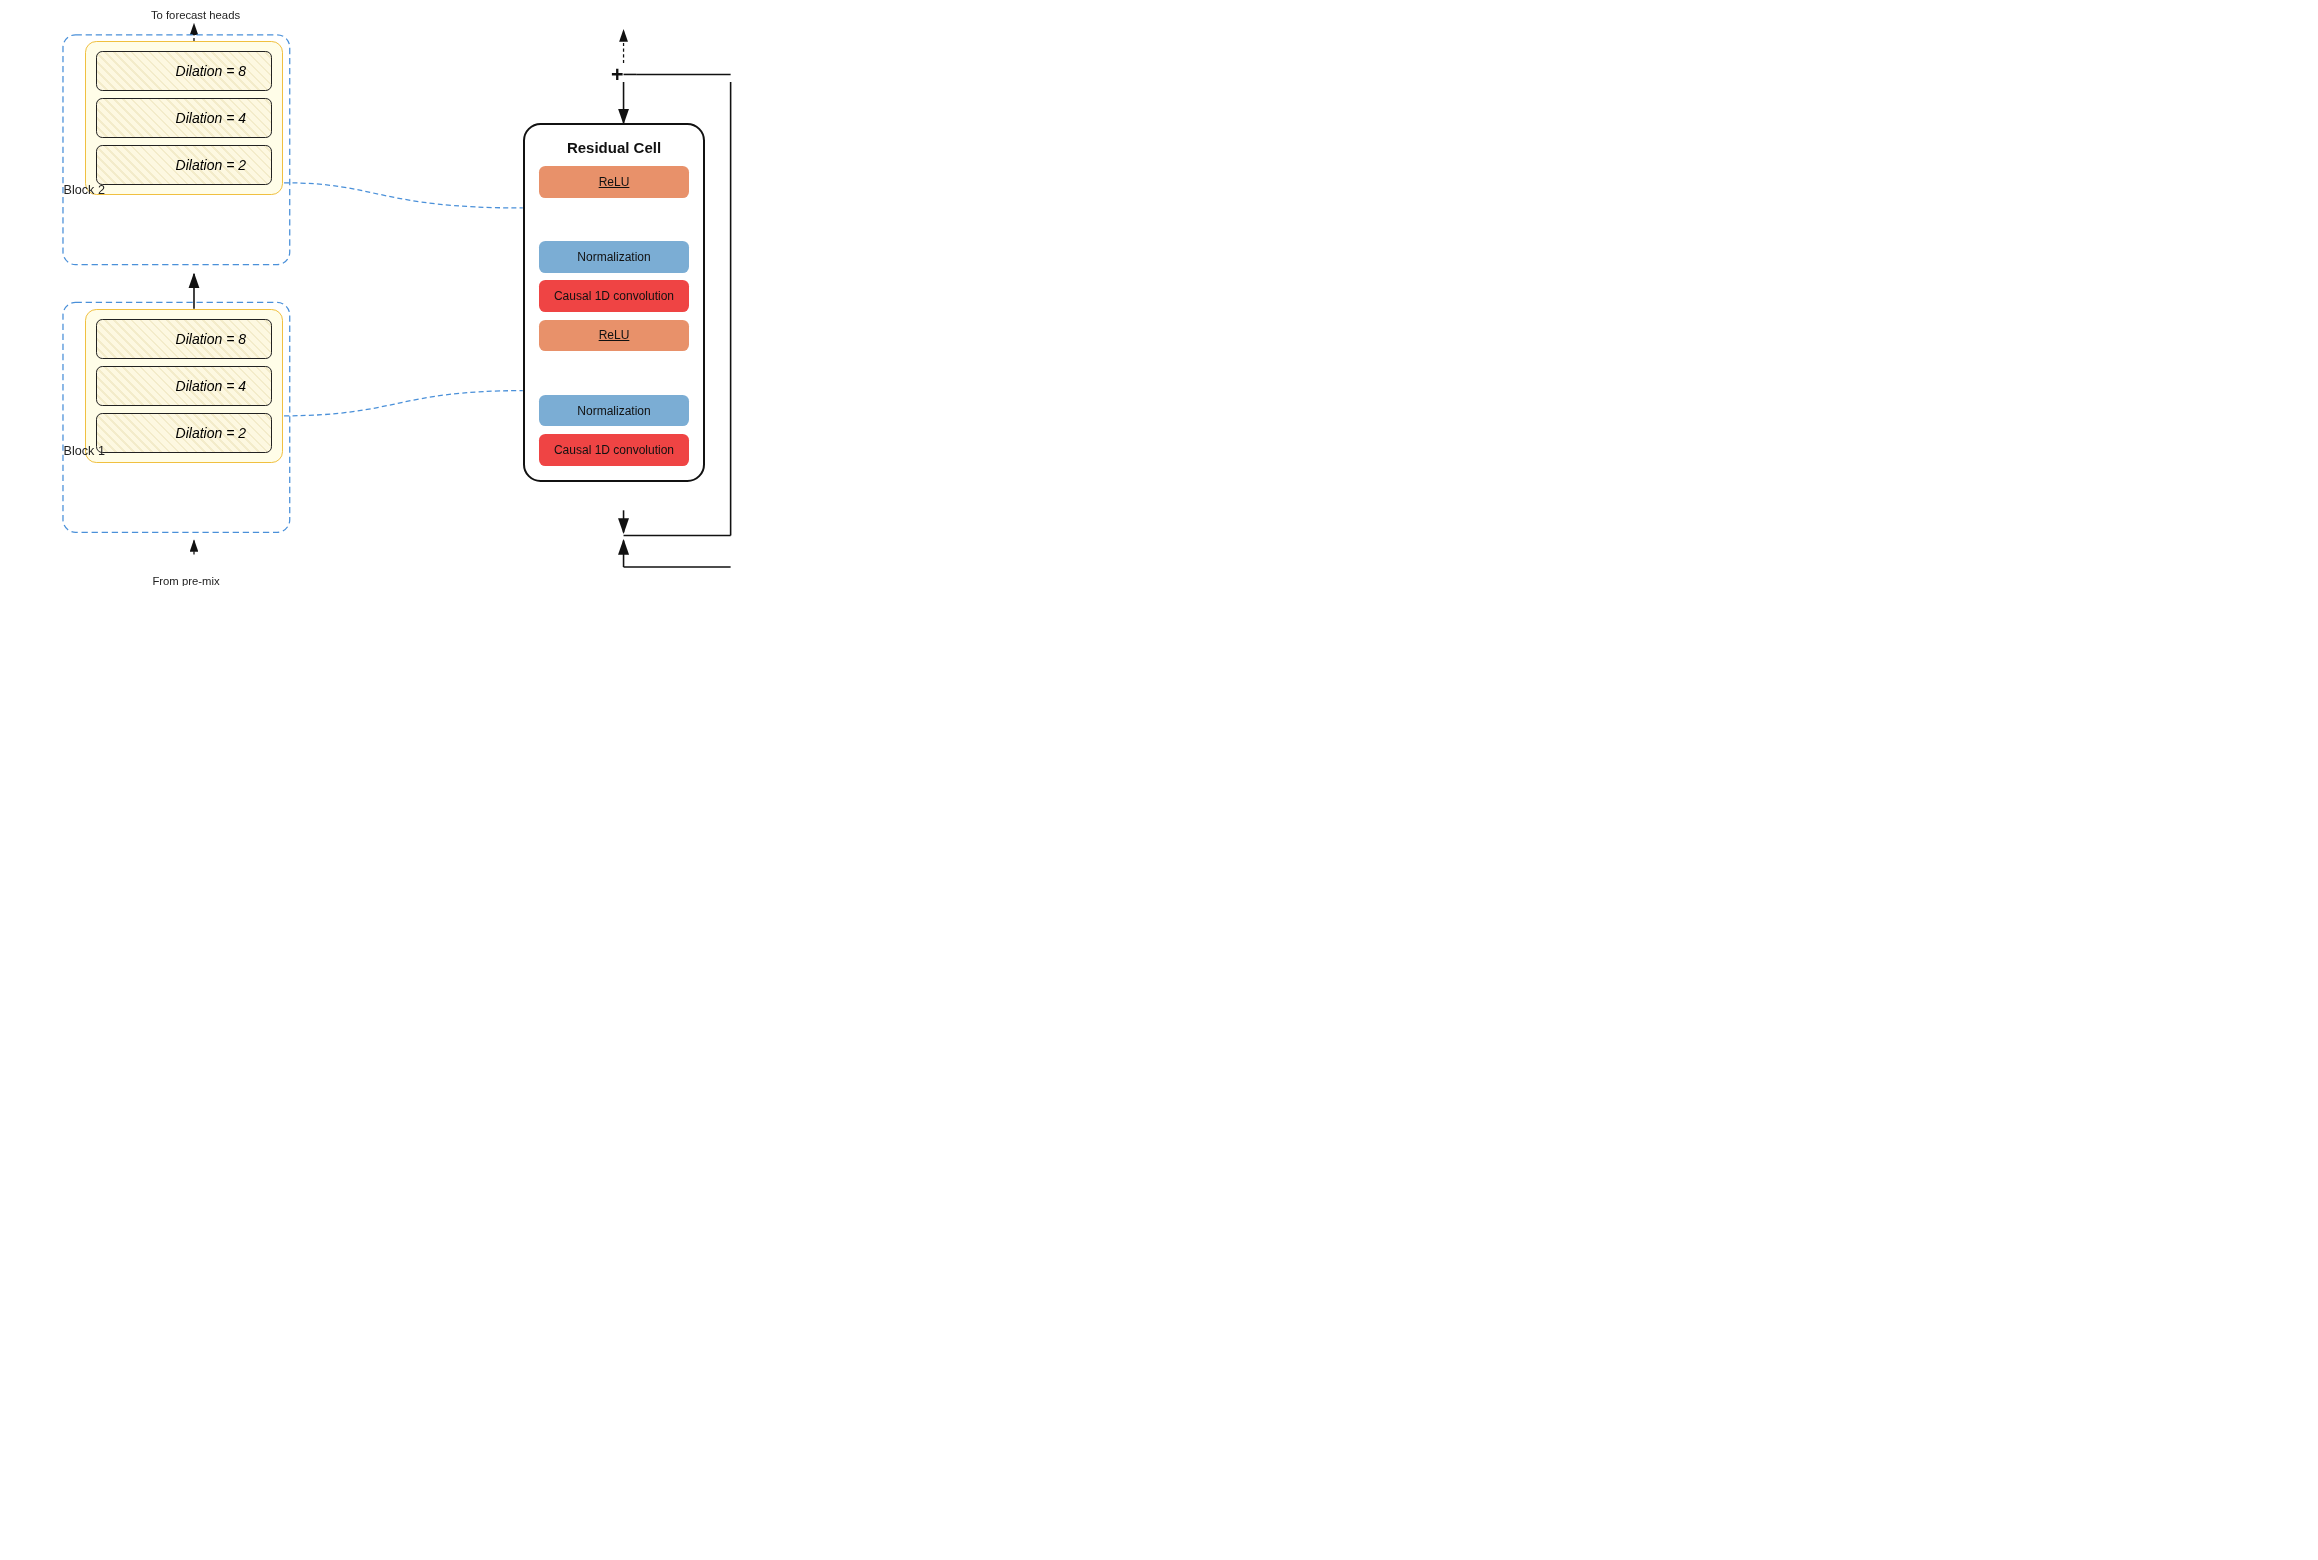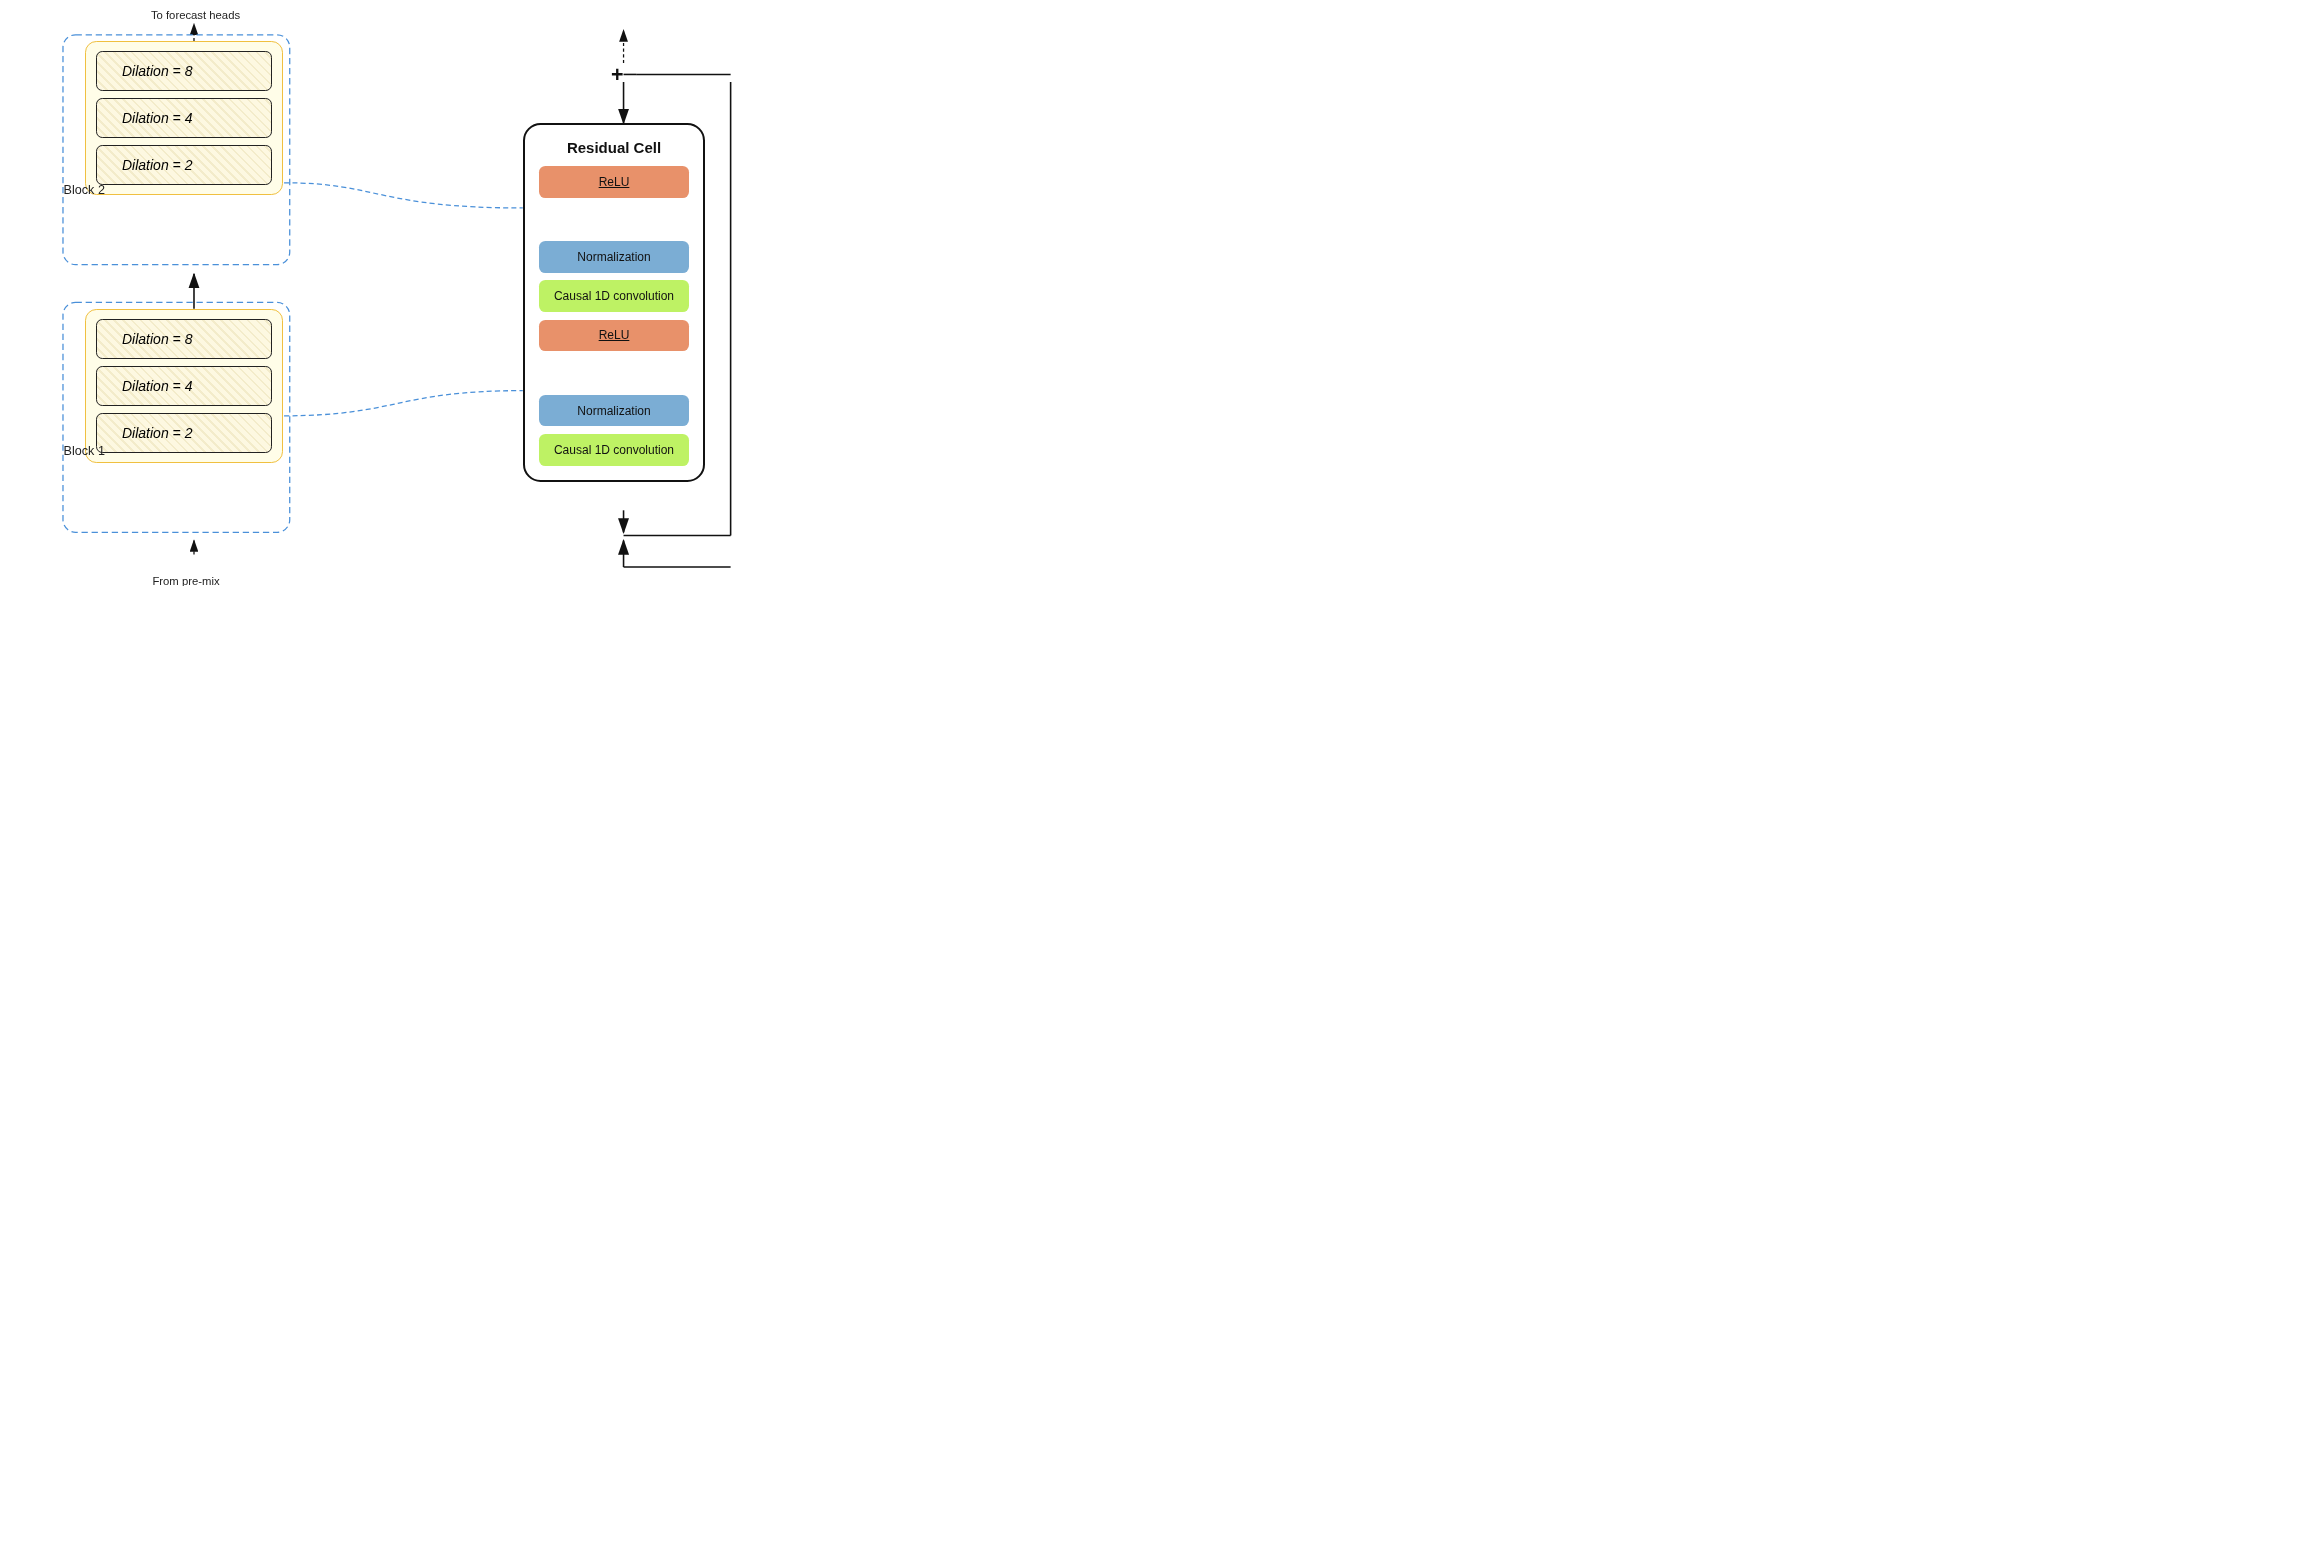--- a/index.html
+++ b/index.html
@@ -28,21 +28,21 @@
       flex-direction: column;
       gap: 6.3px;
       padding: 8.8px 10px;
     }
 
     
     .dilation-cell {
       border: 1.6px solid #222;
       border-radius: 6.3px;
       background: #fdf8e1;
-      text-align: left;
+      text-align: right;
       font-style: italic;
       font-size: 14px;
       font-weight: 500;
       padding: 11.3px 25px;
       width: 176px;
       
       background-image: repeating-linear-gradient(
         45deg,
         rgba(200,180,100,0.18) 0px,
         rgba(200,180,100,0.18) 1.9px,
@@ -85,21 +85,21 @@
     .rc-cell {
       border-radius: 6.3px;
       text-align: center;
       font-size: 12px;
       padding: 8.8px 6.3px;
       color: #111;
     }
 
     .rc-relu { background: #e8916a; text-decoration: underline; }
     .rc-norm { background: #7badd4; margin-top: 36px; }
-    .rc-conv { background: #bef264; }
+    .rc-conv { background: #ef4444; }
 
     
     .svg-overlay {
       position: absolute;
       top: 0; left: 0;
       width: 844px;
       height: 586px;
       pointer-events: none;
     }
 

